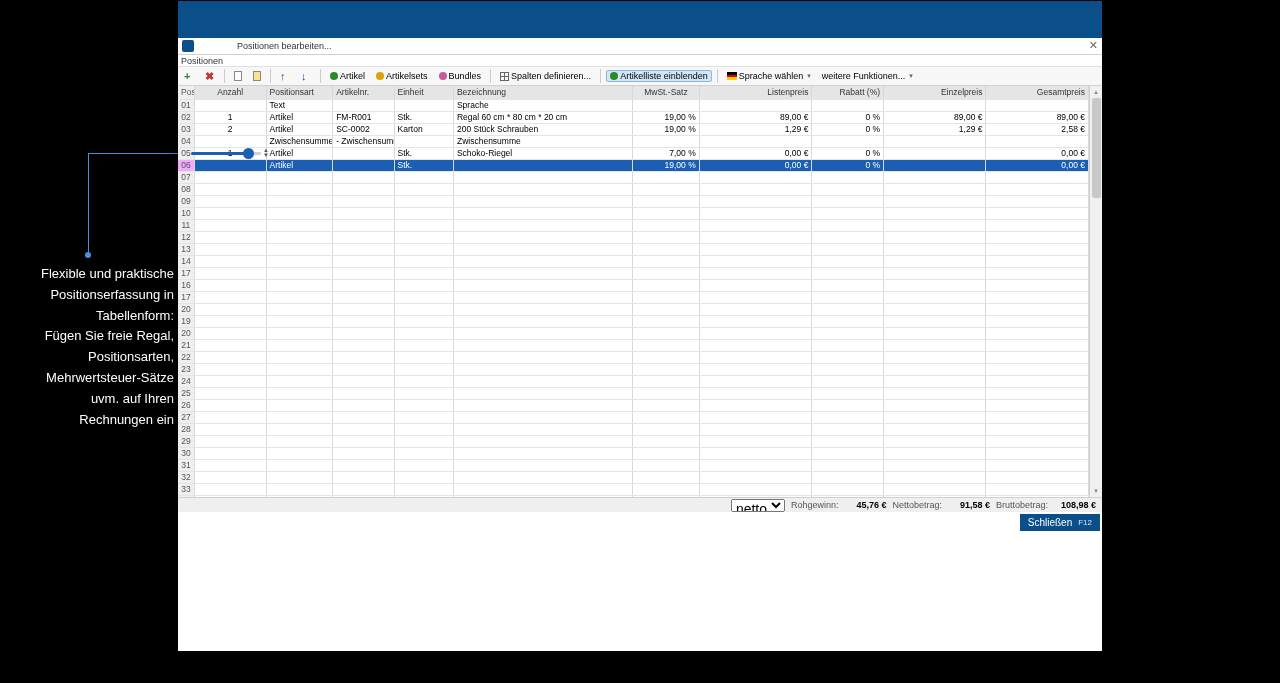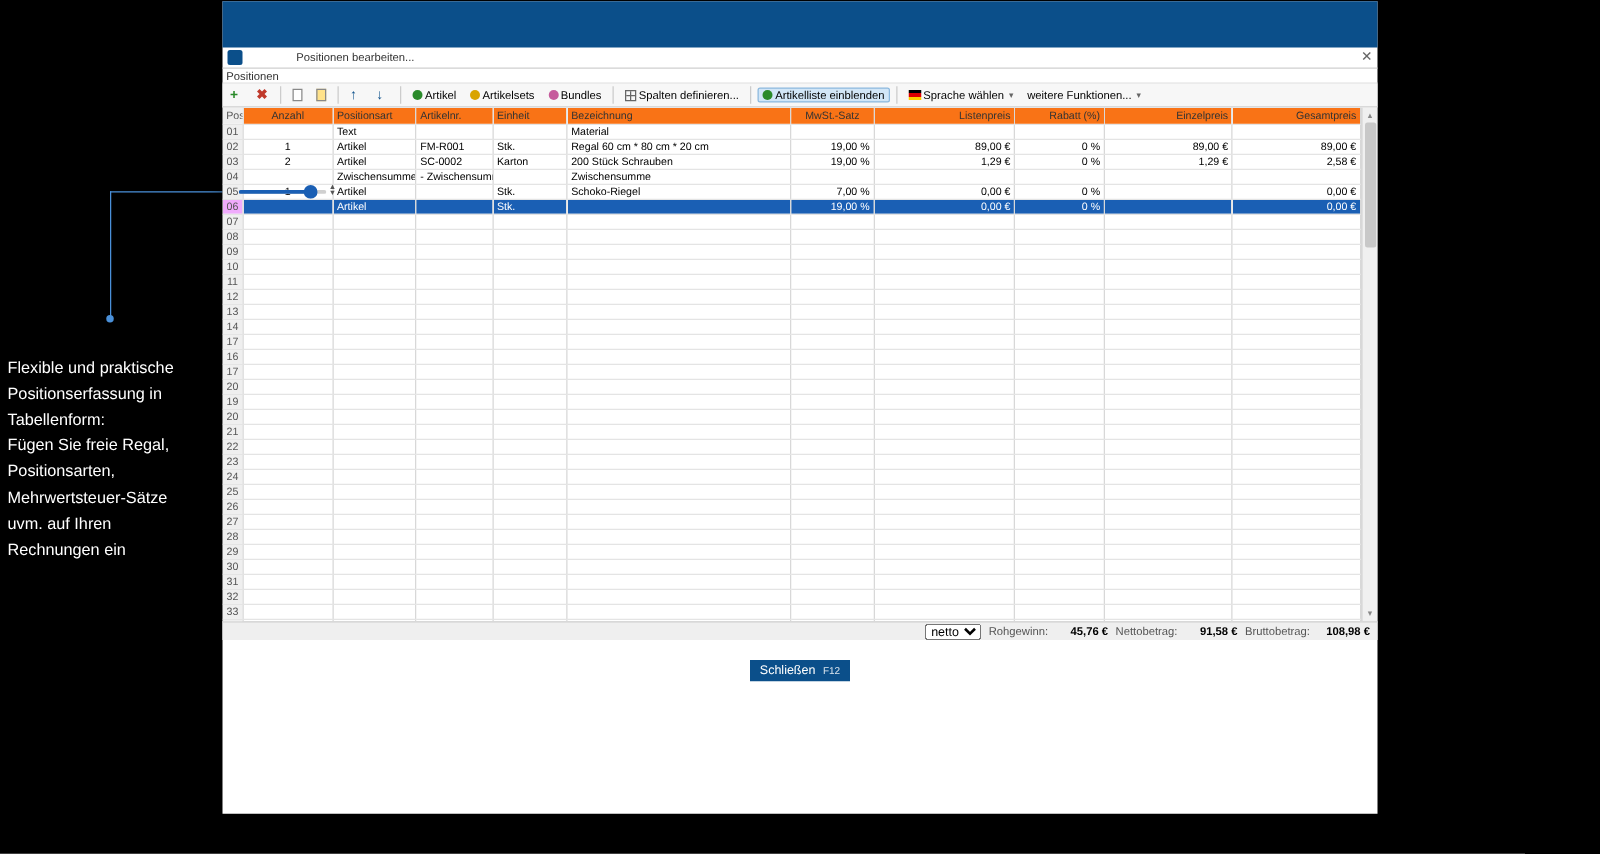--- a/index.html
+++ b/index.html
@@ -8,25 +8,25 @@
     font-family: "Segoe UI", Tahoma, Arial, sans-serif;
     font-size: 9px;
     width: 1280px;
     height: 683px;
     position: relative;
     overflow: hidden;
   }
   .callout-text {
     position: absolute;
     left: 0;
-    top: 284px;
+    top: 264px;
     width: 180px;
     color: #fff;
     font-size: 13px;
-    text-align: left;
+    text-align: right;
     line-height: 1.6;
     padding: 0 6px;
   }
   .callout-line-v {
     position: absolute;
     left: 88px;
     top: 153px;
     width: 1px;
     height: 102px;
     background: #4a90d9;
@@ -150,21 +150,21 @@
     border-right: 1px solid #d8d8d8;
     border-bottom: 1px solid #e4e4e4;
     padding: 0 3px;
     height: 12px;
     font-size: 8.5px;
     text-align: left;
     overflow: hidden;
     white-space: nowrap;
   }
   .grid th {
-    background: #f97316;
+    background: #e5e5e5;
     font-weight: normal;
     color: #333;
     height: 13px;
     position: sticky;
     top: 0;
   }
   .grid th.center, .grid td.center { text-align: center; }
   .grid th.right, .grid td.right { text-align: right; }
   .grid .pos-col { width: 16px; text-align: center; background: #efefef; color: #555;}
   .grid tr.sel td { background: #1a5fb4; color: #fff; }
@@ -230,30 +230,30 @@
     background: #efefef;
     border-top: 1px solid #d0d0d0;
     display: flex;
     justify-content: flex-end;
     align-items: center;
     gap: 6px;
     padding: 0 6px;
     font-size: 9px;
   }
   .summary-bar select {
-    font-size: 10px;
+    font-size: 14px;
     height: 13px;
     padding: 0;
   }
   .summary-bar .lbl { color: #555; }
   .summary-bar .val { font-weight: bold; min-width: 42px; text-align: right; display: inline-block;}
   .footer-bar {
     display: flex;
-    justify-content: center;
-    padding: 16px;
+    justify-content: flex-end;
+    padding: 2px;
   }
   .close-btn {
     background: #0b4f8a;
     color: #fff;
     border: none;
     padding: 3px 8px;
     font-size: 10px;
     cursor: pointer;
     display: flex;
     align-items: center;
@@ -387,21 +387,21 @@
           <th class="right">Gesamtpreis</th>
         </tr>
       </thead>
       <tbody id="grid-body">
             <tr>
               <td class="pos-col">01</td>
               <td class="center"></td>
               <td>Text</td>
               <td></td>
               <td></td>
-              <td>Material</td>
+              <td>Sprache</td>
               <td class="right"></td>
               <td class="right"></td>
               <td class="right"></td>
               <td class="right"></td>
               <td class="right"></td>
             </tr>
             <tr>
               <td class="pos-col">02</td>
               <td class="center">1</td>
               <td>Artikel</td>

